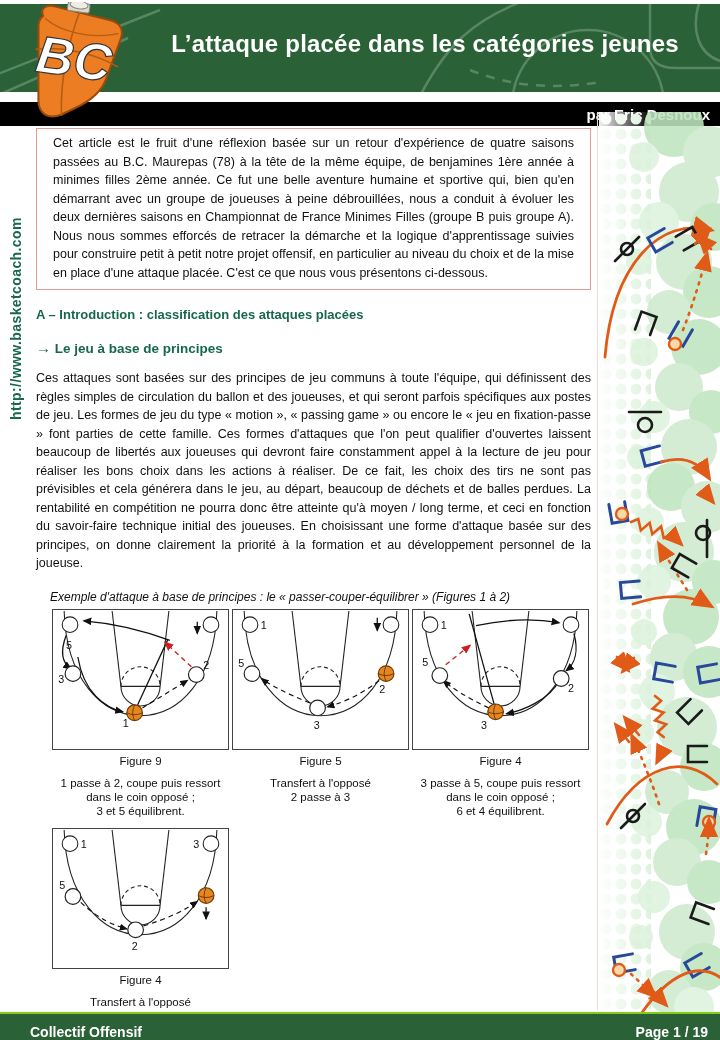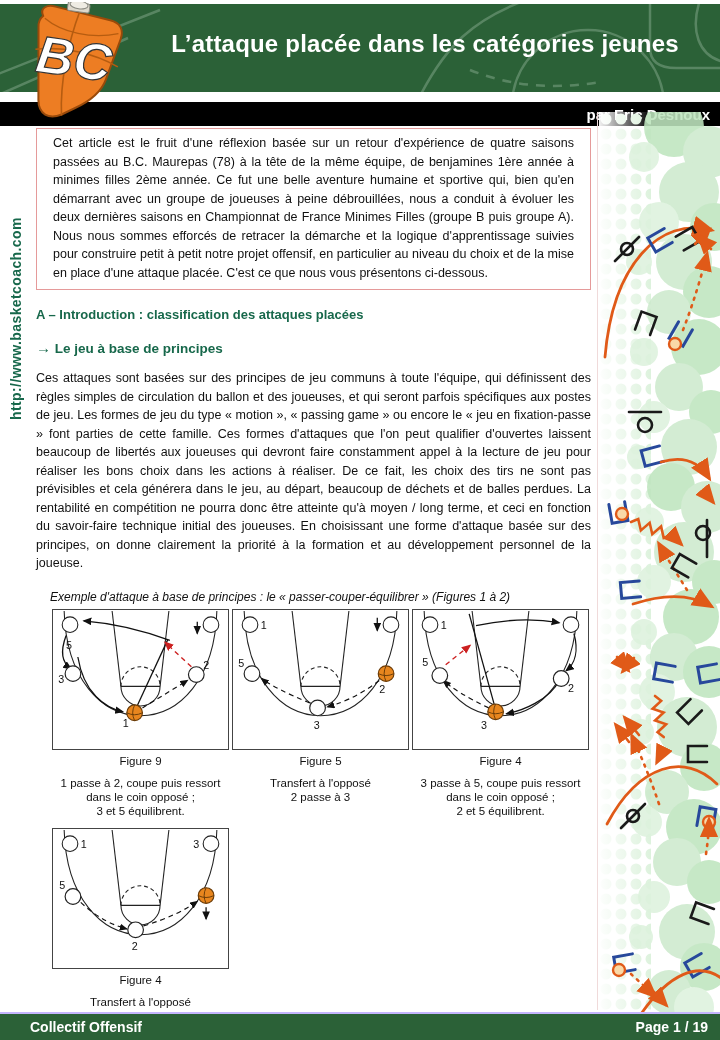--- a/index.html
+++ b/index.html
@@ -39,22 +39,22 @@
   figcaption{margin-top:4px;text-align:center;font-size:11.5px;line-height:14px;color:#111;}
   .figtext{white-space:pre-line;margin-top:8px;}
   .fig4wrap{margin:10px 0 0 16px;}
   .fig svg text{font-family:"Liberation Sans",sans-serif;font-size:11px;fill:#111;}
 
   
   .strip{position:absolute;left:599px;top:112px;width:121px;height:900px;overflow:hidden;}
 
   
   .ftr{position:absolute;left:0;top:1012px;width:720px;height:28px;box-sizing:border-box;
-       background:var(--header-green,#2b6137);border-top:2px solid #c4b5fd;color:#fff;
-       font-weight:bold;font-size:14px;display:flex;align-items:center;
+       background:var(--header-green,#2b6137);border-top:2px solid #84cc16;color:#fff;
+       font-weight:bold;font-size:14px;display:flex;align-items:flex-end;
        justify-content:space-between;padding:0 12px 0 30px;z-index:6;}
 </style>
 </head>
 <body>
 
 <div class="page">
 
   <svg width="0" height="0" style="position:absolute">
     <defs>
       <marker id="mB" markerWidth="9" markerHeight="8" refX="6" refY="3" orient="auto">
@@ -217,21 +217,21 @@
               <text x="8" y="57">5</text>
               <text x="157" y="84">2</text>
               <text x="68" y="122">3</text>
             </g>
           </svg>
         </div>
         <figcaption>
           <div class="figtitle">Figure 4</div>
           <div class="figtext">3 passe à 5, coupe puis ressort
 dans le coin opposé ;
-2 et 5 équilibrent.</div>
+6 et 4 équilibrent.</div>
         </figcaption>
       </figure>
     </div>
 
     <figure class="fig fig4wrap">
       <div class="figbox">
         <svg viewBox="0 0 176 142">
           <use href="#court"></use>
           <path d="M155,80 L155,92" stroke="#111" stroke-width="1.3" fill="none" marker-end="url(#mB)"></path>
           <g stroke="#111" stroke-width="1.2" stroke-dasharray="5,4" fill="none">

